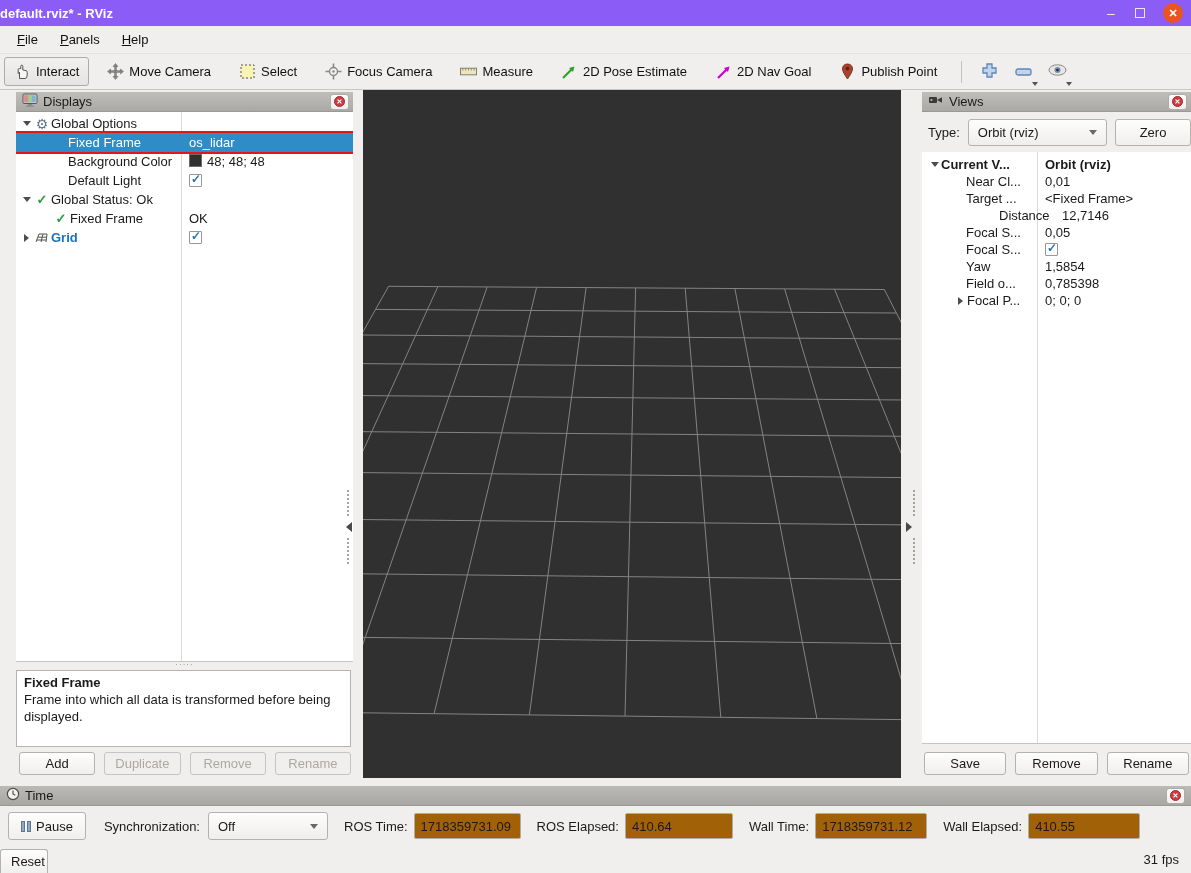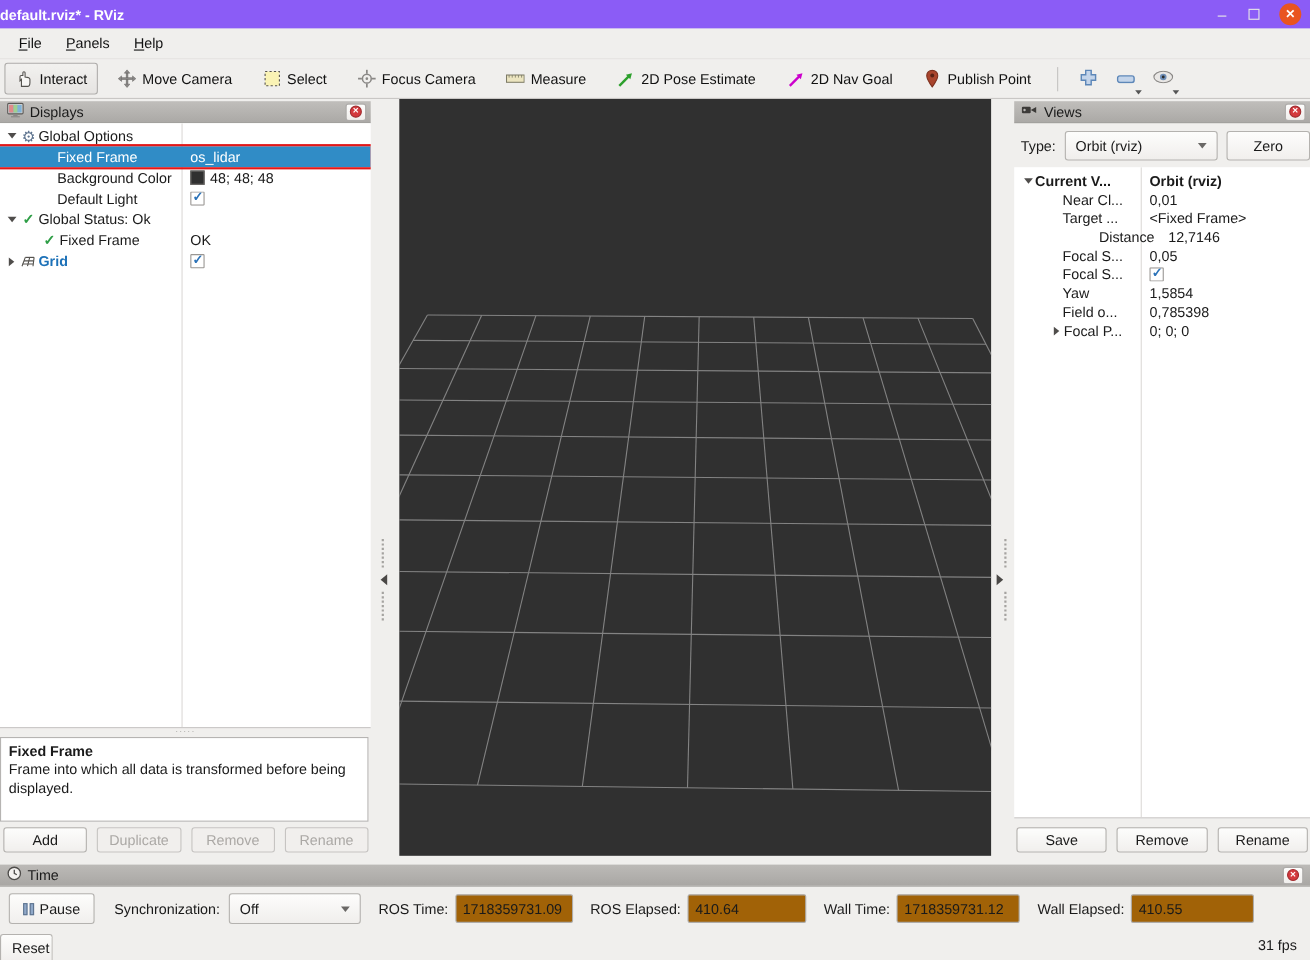--- a/index.html
+++ b/index.html
@@ -30,38 +30,38 @@
 
   
   #main { position:absolute; left:0; top:90px; width:1191px; height:688px; background:#f0efed; }
 
   .panel-header { height:20px; background:linear-gradient(#c0bebb,#abA9a6); display:flex; align-items:center; padding:0 4px 0 6px; border-bottom:1px solid #9b9996; }
   .panel-header .ph-title { margin-left:5px; flex:1; color:#1a1a1a; }
   .close-btn { width:19px; height:16px; background:linear-gradient(#fdfdfc,#f0eeec); border:1px solid #aeacaa; border-radius:3px; display:flex; align-items:center; justify-content:center; padding:0; }
   .close-btn .dot { width:11px; height:11px; border-radius:50%; background:#d4393d; border:1px solid #a02a2e; color:#fff; font-size:7px; font-weight:bold; display:flex; align-items:center; justify-content:center; line-height:1; }
 
   
-  #displays-panel { position:absolute; left:0; top:2px; width:337px; height:684px; }
+  #displays-panel { position:absolute; left:16px; top:2px; width:337px; height:684px; }
   #displays-tree { position:absolute; left:0; top:20px; width:337px; height:550px; background:#fff; border-bottom:1px solid #c6c4c2; padding-top:2px; overflow:hidden; }
   .colsep { position:absolute; top:0; bottom:0; width:1px; background:#dcdad8; }
   #displays-tree .colsep { left:165px; }
   #d-splitter { position:absolute; left:0; top:570px; width:337px; height:8px; text-align:center; color:#9a9896; font-size:8px; letter-spacing:1px; line-height:6px; }
   #help-box { position:absolute; left:0; top:578px; width:335px; height:77px; background:#fff; border:1px solid #b6b4b2; padding:3px 7px; line-height:17px; }
   #help-box .h-title { font-weight:bold; }
   #displays-buttons { position:absolute; left:0; top:660px; width:337px; display:flex; gap:9px; padding:0 2px 0 3px; }
   #displays-buttons .btn { flex:1; }
 
   
   .btn { background:linear-gradient(#fdfdfc,#f1efed); border:1px solid #b4b2af; border-radius:3px; padding:3px 10px; font-size:13px; color:#1a1a1a; font-family:inherit; text-align:center; }
   .btn.disabled { color:#aba8a5; background:#f1efed; border-color:#c6c4c2; }
 
   
   .trow { display:flex; align-items:center; position:relative; }
   .trow .tname { display:flex; align-items:center; overflow:hidden; white-space:nowrap; }
-  .trow .tval { flex:1; display:flex; align-items:center; gap:5px; padding-left:8px; overflow:hidden; white-space:nowrap; }
+  .trow .tval { flex:1; display:flex; align-items:flex-start; gap:5px; padding-left:8px; overflow:hidden; white-space:nowrap; }
   .trow.sel { background:#308cc6; color:#fff; }
   .trow.redbox { outline:2px solid #e31717; outline-offset:0px; z-index:5; }
   .lbl-blue { color:#1c71b8; font-weight:bold; }
   .lbl-bold { font-weight:bold; }
   .exp { width:13px; display:inline-flex; justify-content:center; flex:none; }
   .exp i { display:block; width:0; height:0; }
   .exp.open i { border-left:4px solid transparent; border-right:4px solid transparent; border-top:5px solid #4f4d4b; }
   .exp.closed i { border-top:4px solid transparent; border-bottom:4px solid transparent; border-left:5px solid #4f4d4b; }
   .tr-icon { width:18px; display:inline-flex; justify-content:center; align-items:center; flex:none; }
   .cb { width:13px; height:13px; background:#fff; border:1px solid #999693; border-radius:1px; position:relative; flex:none; }

